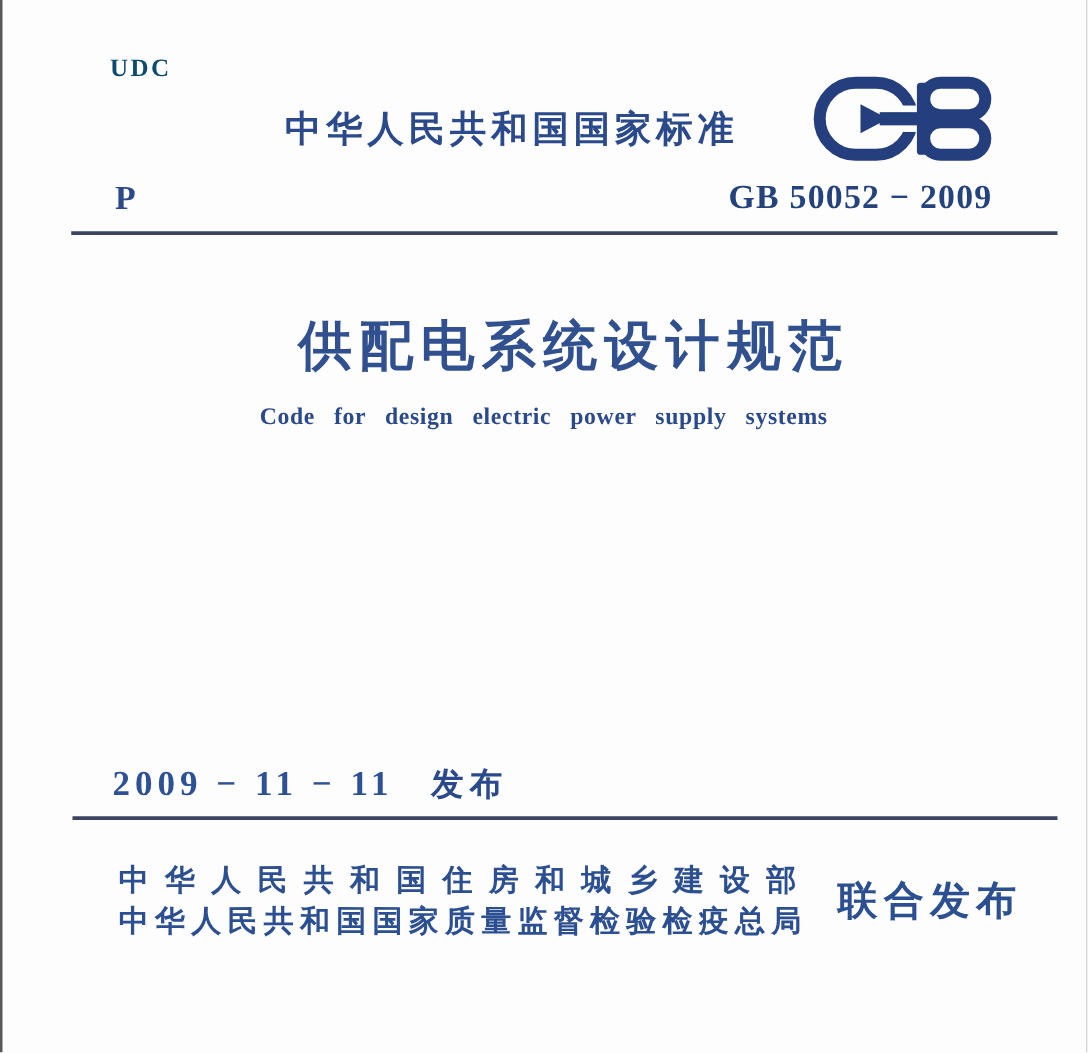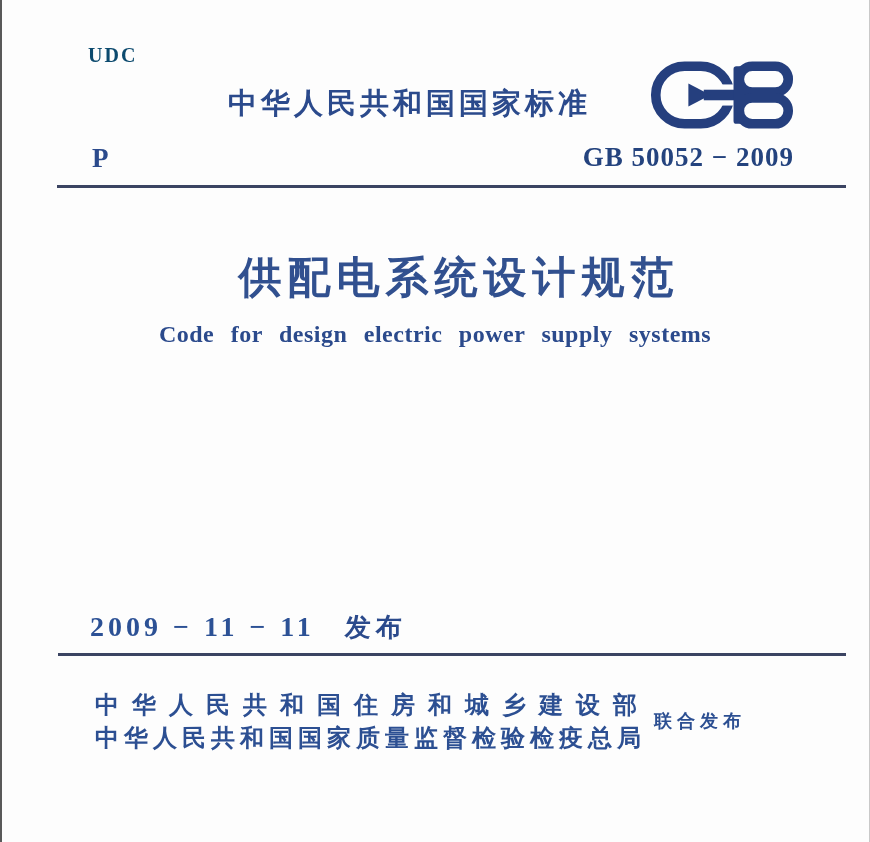--- a/index.html
+++ b/index.html
@@ -46,21 +46,21 @@
 
   
   .title-block { left: 0; right: 0; top: 252px; text-align: center; }
   .title-cn {
     font-weight: bold; font-size: 43px; letter-spacing: 6px; line-height: 52px;
     color: #31508f;
     padding-left: 48px;
   }
   .title-en {
     margin-top: 14px;
-    font-weight: bold; font-size: 24px; letter-spacing: 0.5px; word-spacing: 10px;
+    font-weight: bold; font-size: 19px; letter-spacing: 0.5px; word-spacing: 10px;
     line-height: 32px;
     color: #2b4a8c;
   }
 
   
   .date-row {
     left: 90px; right: 62px; top: 610px;
     display: flex; justify-content: flex-start; align-items: baseline;
     line-height: 34px;
   }
@@ -79,22 +79,22 @@
   .publishers {
     left: 95px; top: 688px; right: 50px;
     display: flex; align-items: center;
     font-family: Liberation Sans, sans-serif;
     color: #2c4f92;
   }
   .pub-line { font-weight: bold; font-size: 24px; line-height: 33px; white-space: nowrap; }
   .pub-line-1 { letter-spacing: 13px; }
   .pub-line-2 { letter-spacing: 5px; }
   .joint-label {
-    font-weight: bold; font-size: 18px; letter-spacing: 5px;
-    margin-left: 4px; white-space: nowrap;
+    font-weight: bold; font-size: 32px; letter-spacing: 5px;
+    margin-left: 20px; white-space: nowrap;
   }
 </style>
 </head>
 <body>
 
 <div class="abs edge-left"></div>
 <div class="abs edge-right"></div>
 
 <div class="abs udc">UDC</div>
 

